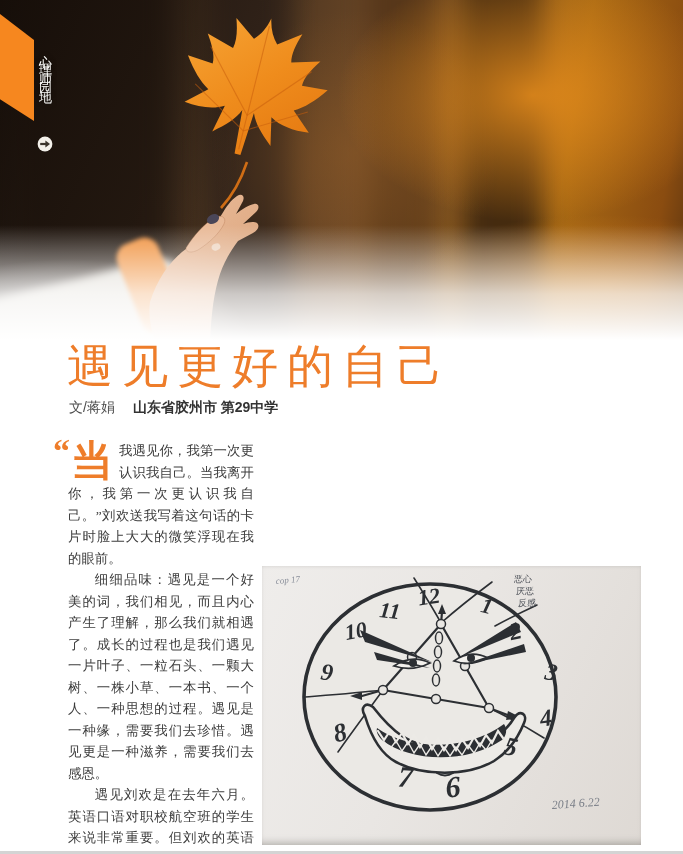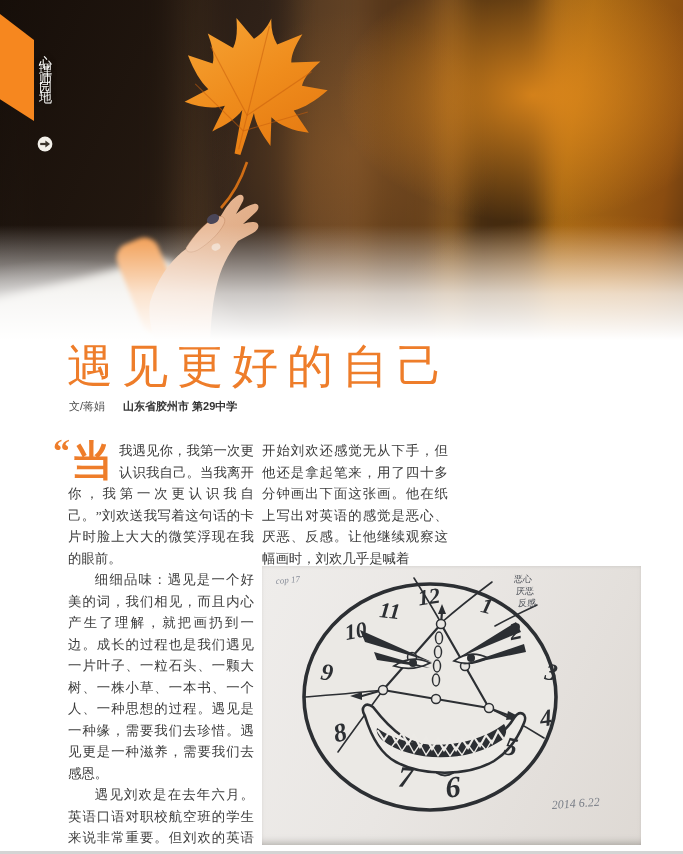--- a/index.html
+++ b/index.html
@@ -24,21 +24,21 @@
   .herosvg{position:absolute;left:0;top:0;}
   
   .ribbon{position:absolute;left:0;top:14px;width:34px;height:108px;background:#f6871f;
           clip-path:polygon(0 0,100% 24%,100% 99%,0 79%);}
   .vlabel{position:absolute;left:36px;top:44px;writing-mode:vertical-rl;letter-spacing:9px;
           color:#fdfdfb;font-size:13px;text-shadow:0 0 5px rgba(0,0,0,.55);font-family:"Liberation Serif",serif;}
   .circlearrow{position:absolute;left:37px;top:136px;}
   
   .title{position:absolute;left:67px;top:336px;font-size:46px;font-weight:normal;color:#ee7d2a;
          letter-spacing:9px;font-family:"Liberation Serif",serif;white-space:nowrap;}
-  .byline{position:absolute;left:69px;top:399px;font-size:11px;color:#4c4c4c;white-space:nowrap;
+  .byline{position:absolute;left:69px;top:399px;font-size:14px;color:#4c4c4c;white-space:nowrap;
           font-family:"Liberation Sans","DejaVu Sans",sans-serif;}
   .byline .aff{margin-left:18px;color:#333;font-weight:bold;}
   
   .col{position:absolute;top:440px;width:186px;font-size:13.4px;line-height:21.5px;color:#3c3c3c;
        text-align:justify;}
   .c1{left:68px;} .c2{left:262px;} .c3{left:457px;}
   .col p{margin:0;}
   .col p.ind{text-indent:2em;}
   .dq{float:left;font-size:34px;line-height:30px;color:#ee7d2a;font-weight:bold;margin:-4px 1px 0 -15px;}
   .dc{float:left;font-size:42px;line-height:43px;color:#ee7d2a;font-weight:bold;margin:0 6px 0 0;}
@@ -129,27 +129,24 @@
 
   <div class="title">遇见更好的自己</div>
   <div class="byline">
     <span>文/蒋娟</span><span class="aff">山东省胶州市 第29中学</span>
   </div>
 
   <div class="col c1">
     <p>
       <span class="dq">“</span><span class="dc">当</span><span>我遇见你，我第一次更认识我自己。当我离开你，我第一次更认识我自己。”刘欢送我写着这句话的卡片时脸上大大的微笑浮现在我的眼前。</span>
     </p>
-    <p class="ind">细细品味：遇见是一个好美的词，我们相见，而且内心产生了理解，就把画扔到一边。成长的过程也是我们遇见一片叶子、一粒石头、一颗大树、一株小草、一本书、一个人、一种思想的过程。遇见是一种缘，需要我们去珍惜。遇见更是一种滋养，需要我们去感恩。</p>
+    <p class="ind">细细品味：遇见是一个好美的词，我们相见，而且内心产生了理解，那么我们就相遇了。成长的过程也是我们遇见一片叶子、一粒石头、一颗大树、一株小草、一本书、一个人、一种思想的过程。遇见是一种缘，需要我们去珍惜。遇见更是一种滋养，需要我们去感恩。</p>
     <p class="ind">遇见刘欢是在去年六月。英语口语对职校航空班的学生来说非常重要。但刘欢的英语老师反映：一打开书，刘欢便抱着头直喊头疼。想看看英语跟刘欢的关系到底如何，我让他来画一下他心目中的英语。一</p>
   </div>
 
-  <div class="col c2">
-    <p>开始刘欢还感觉无从下手，但他还是拿起笔来，用了四十多分钟画出下面这张画。他在纸上写出对英语的感觉是恶心、厌恶、反感。让他继续观察这幅画时，刘欢几乎是喊着</p>
-  </div>
 
 
   <div class="sketch">
     <svg width="379" height="279" viewBox="0 0 379 279">
       <g stroke="#2c2f33" fill="none" stroke-linecap="round">
 
         <ellipse cx="168" cy="131" rx="126" ry="113" stroke-width="3.6" fill="#ebe9e5"></ellipse>
 
         <g stroke-width="1.6">
           <path d="M152 12 C 162 28 172 44 179 57"></path>

